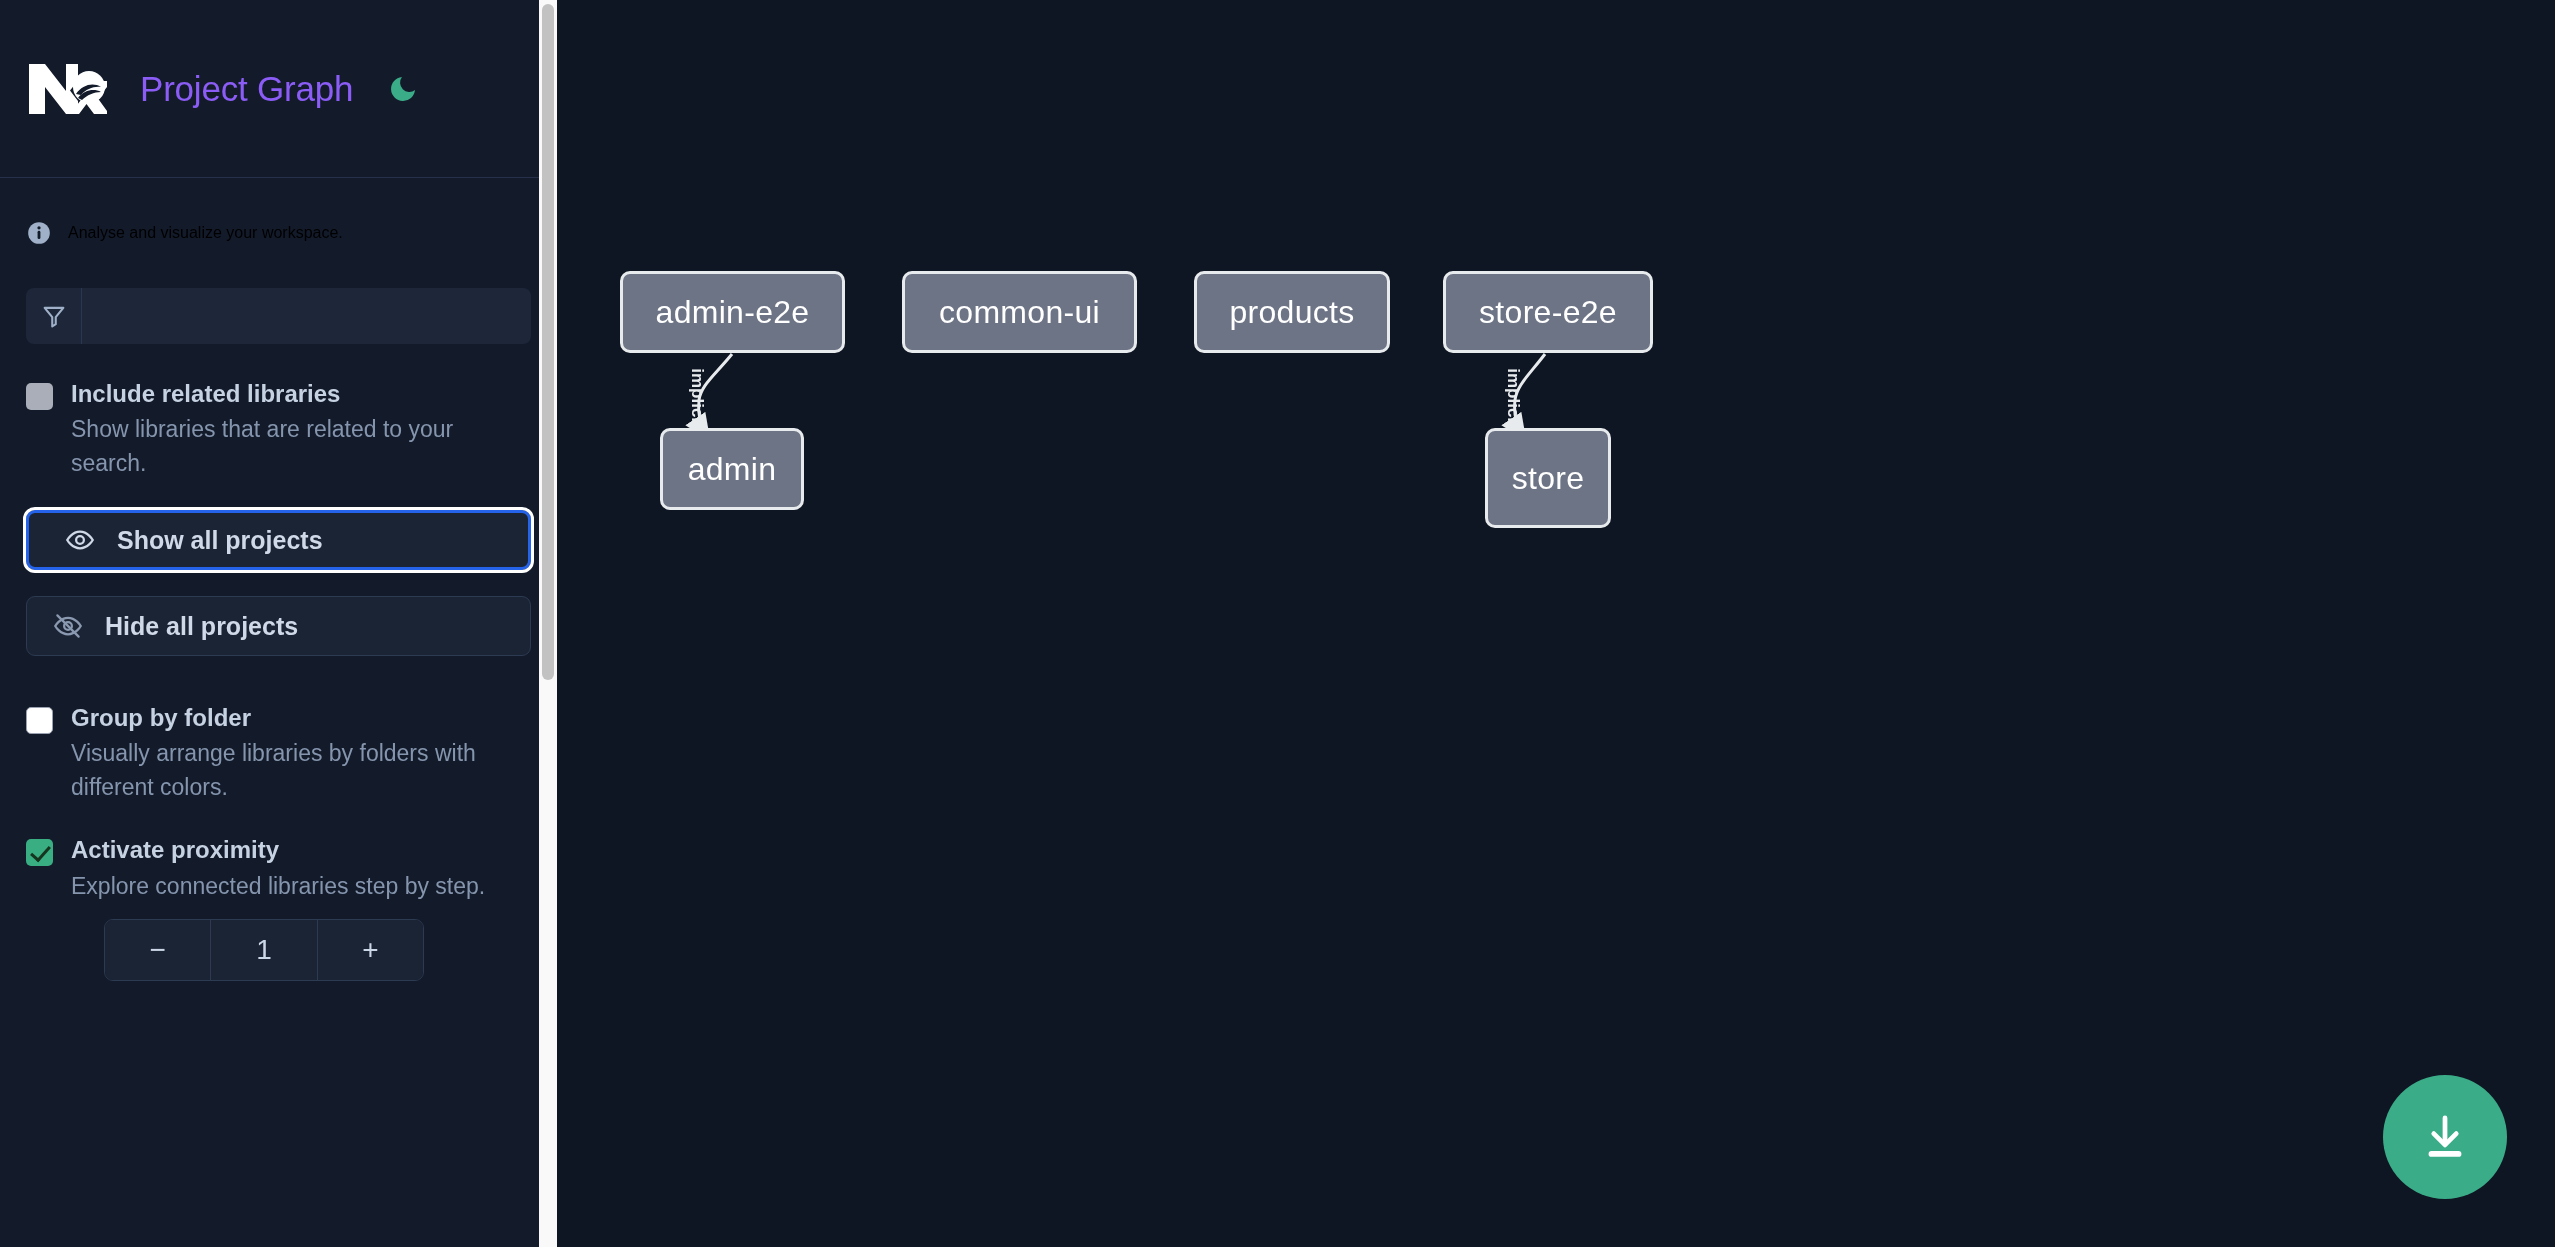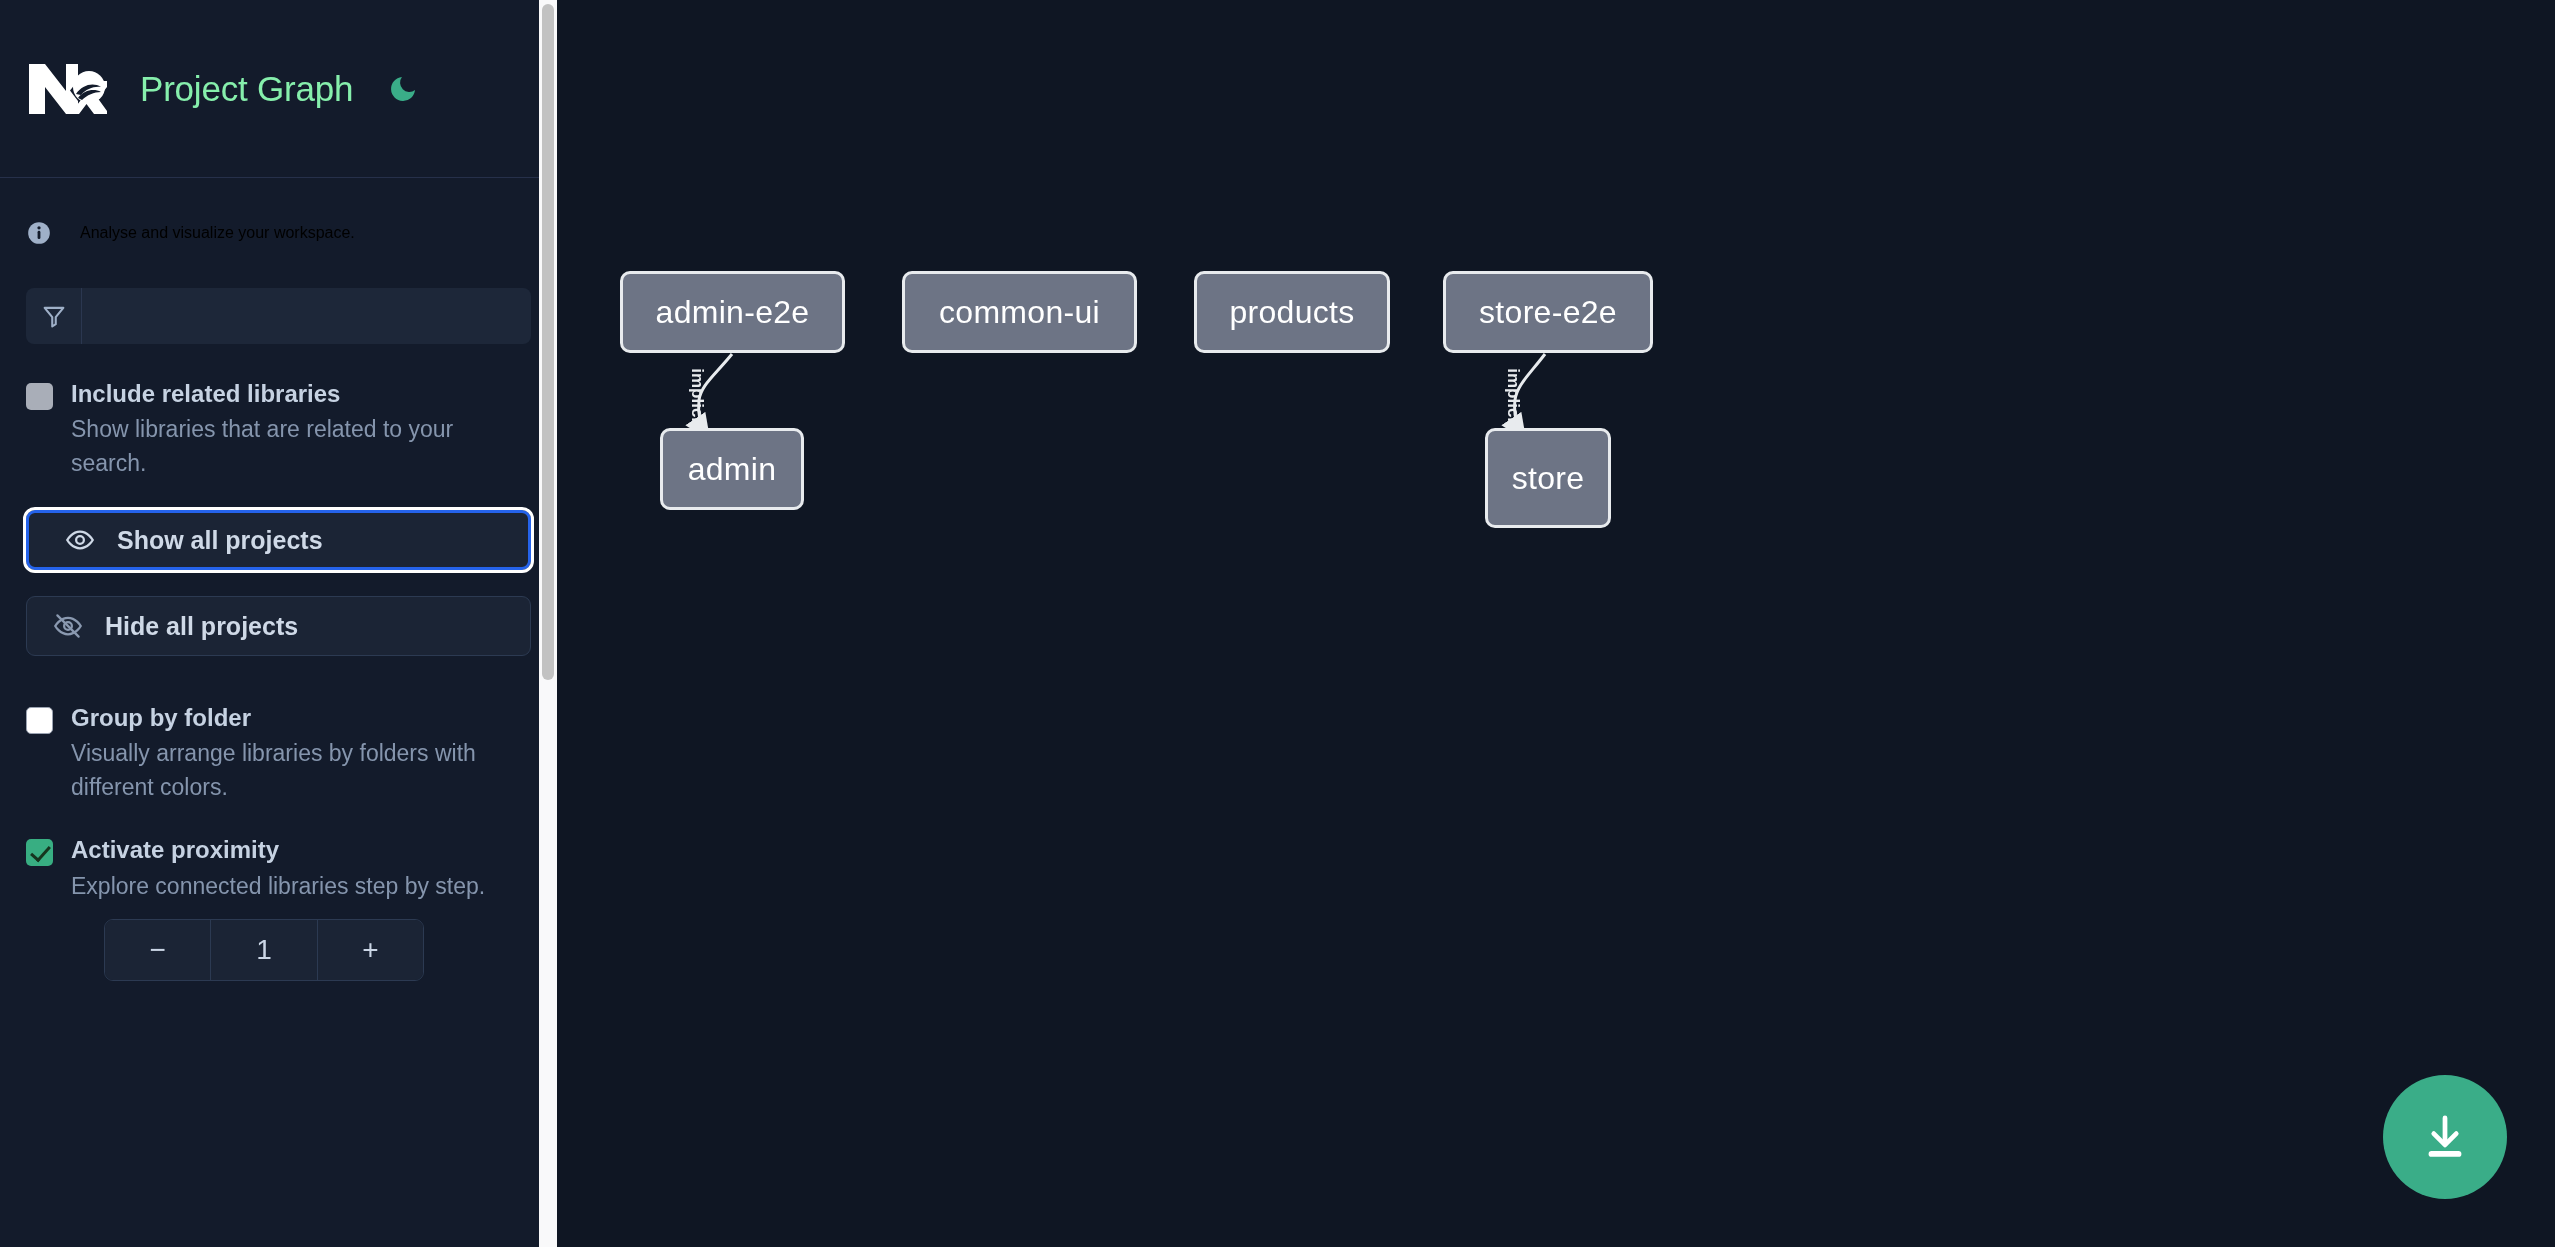--- a/index.html
+++ b/index.html
@@ -41,21 +41,21 @@
   .nx-logo {
     width: 82px;
     height: 56px;
     flex: 0 0 82px;
     display: block;
   }
 
   .app-title {
     font-size: 35px;
     font-weight: 400;
-    color: #86efac;
+    color: #8b5cf6;
     margin-left: 32px;
     letter-spacing: -0.2px;
     white-space: nowrap;
   }
 
   .theme-toggle {
     margin-left: 28px;
     width: 44px;
     height: 44px;
     display: flex;
@@ -67,21 +67,21 @@
   }
 
   .sidebar-body {
     padding: 0 26px;
   }
 
   .tagline-row {
     display: flex;
     align-items: center;
     height: 110px;
-    gap: 28px;
+    gap: 16px;
   }
 
   .info-icon { flex: 0 0 26px; width: 26px; height: 26px; display:block; }
 
   
   .filter-wrap {
     display: flex;
     align-items: stretch;
     height: 56px;
     background: #1d2739;

